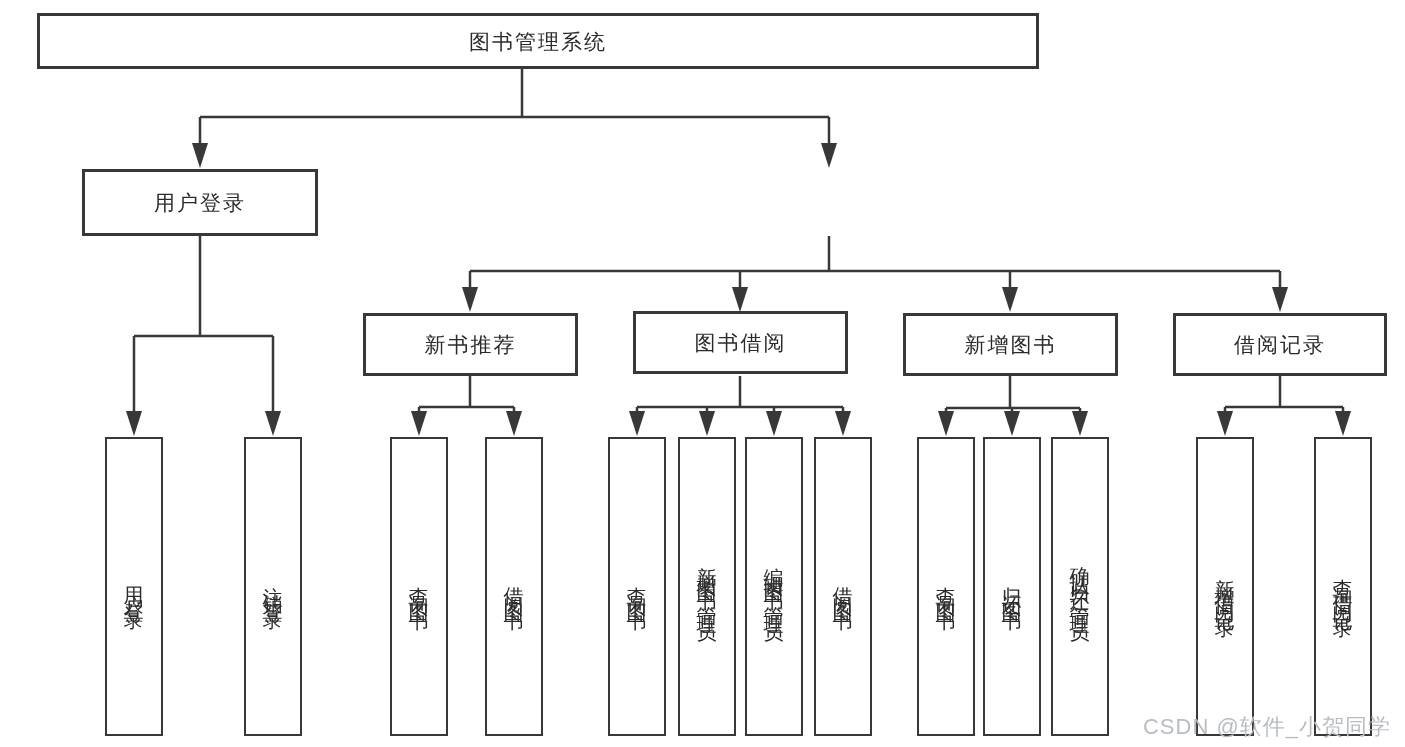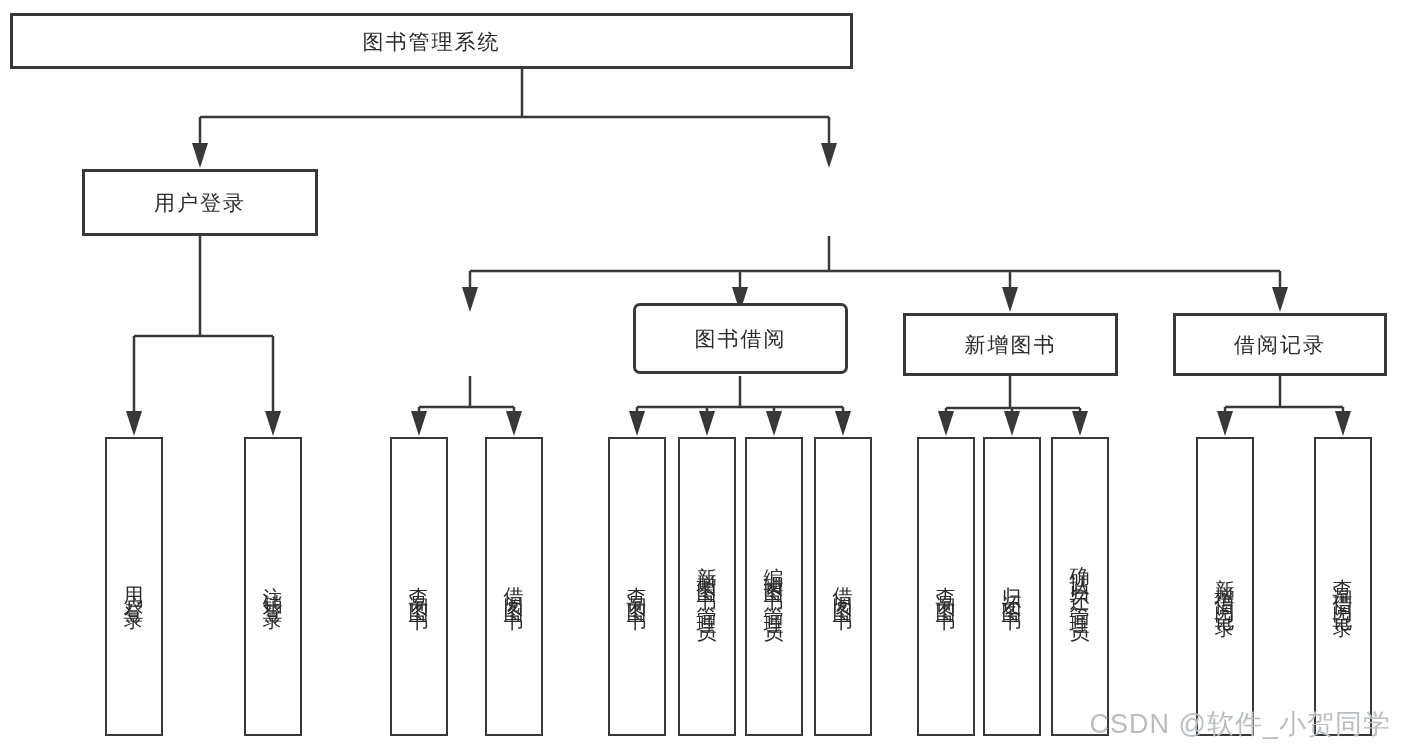--- a/index.html
+++ b/index.html
@@ -39,21 +39,21 @@
     text-orientation: mixed;
     font-size: 20px;
     letter-spacing: 8px;
     line-height: 1;
     padding: 4px 0;
   }
   .watermark {
     position: absolute;
     right: 14px;
     bottom: 5px;
-    font-size: 27px;
+    font-size: 22px;
     color: #b9bdc1;
     letter-spacing: 1px;
     z-index: 2;
     white-space: nowrap;
   }
 </style>
 </head>
 <body>
 
 <div class="canvas">
@@ -117,25 +117,26 @@
       <polygon points="766,411 782,411 774,436"></polygon>
       <polygon points="835,411 851,411 843,436"></polygon>
       <polygon points="938,411 954,411 946,436"></polygon>
       <polygon points="1004,411 1020,411 1012,436"></polygon>
       <polygon points="1072,411 1088,411 1080,436"></polygon>
       <polygon points="1217,411 1233,411 1225,436"></polygon>
       <polygon points="1335,411 1351,411 1343,436"></polygon>
     </g>
   </svg>
 
-  <div class="node hbox" style="left:10px; top:13px; width:843px; height:56px;">图书管理系统</div>
+  <div class="node hbox" style="left:37px; top:13px; width:1002px; height:56px;">图书管理系统</div>
 
   <div class="node hbox" style="left:82px; top:169px; width:236px; height:67px;">用户登录</div>
 
-  <div class="node hbox" style="left:633px; top:303px; width:215px; height:71px;border-radius:7px;">图书借阅</div>
+  <div class="node hbox" style="left:363px; top:313px; width:215px; height:63px;">新书推荐</div>
+  <div class="node hbox" style="left:633px; top:311px; width:215px; height:63px;">图书借阅</div>
   <div class="node hbox" style="left:903px; top:313px; width:215px; height:63px;">新增图书</div>
   <div class="node hbox" style="left:1173px; top:313px; width:214px; height:63px;">借阅记录</div>
 
   <div class="node vbox" style="left:105px; top:437px; width:58px; height:299px;">用户登录</div>
   <div class="node vbox" style="left:244px; top:437px; width:58px; height:299px;">注销登录</div>
 
   <div class="node vbox" style="left:390px; top:437px; width:58px; height:299px;">查询图书</div>
   <div class="node vbox" style="left:485px; top:437px; width:58px; height:299px;">借阅图书</div>
 
   <div class="node vbox" style="left:608px; top:437px; width:58px; height:299px;">查询图书</div>

